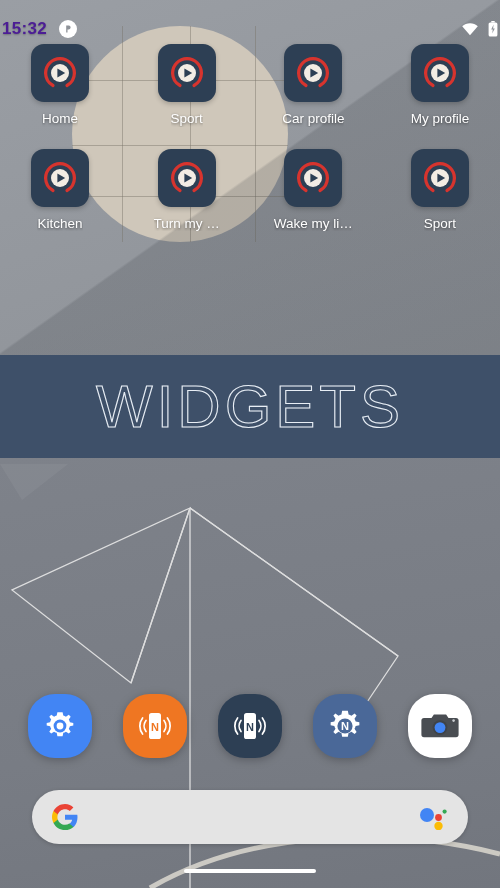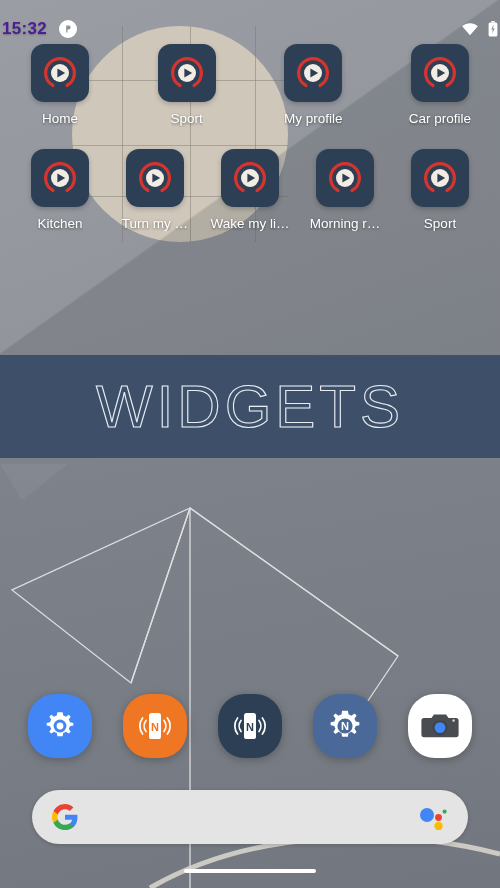--- a/index.html
+++ b/index.html
@@ -265,37 +265,37 @@
             <g fill="none" stroke="#d7342e" stroke-width="3.2" stroke-linecap="round">
               <path d="M18,3.6 A14.4,14.4 0 0 1 32.4,18"></path>
               <path d="M32.4,18 A14.4,14.4 0 0 1 25,30.5"></path>
               <path d="M11,30.5 A14.4,14.4 0 0 1 3.6,18"></path>
               <path d="M3.6,18 A14.4,14.4 0 0 1 18,3.6"></path>
             </g>
             <circle cx="18" cy="18" r="9" fill="#f3ece4"></circle>
             <path d="M15.4,13.4 L23.2,18 L15.4,22.6 Z" fill="#2d3f54"></path>
           </svg>
         </div>
+        <div class="applabel">Car profile</div>
+      </div>
+      <div class="appcell">
+        <div class="appicon">
+          <svg width="36" height="36" viewBox="0 0 36 36">
+            <g fill="none" stroke="#d7342e" stroke-width="3.2" stroke-linecap="round">
+              <path d="M18,3.6 A14.4,14.4 0 0 1 32.4,18"></path>
+              <path d="M32.4,18 A14.4,14.4 0 0 1 25,30.5"></path>
+              <path d="M11,30.5 A14.4,14.4 0 0 1 3.6,18"></path>
+              <path d="M3.6,18 A14.4,14.4 0 0 1 18,3.6"></path>
+            </g>
+            <circle cx="18" cy="18" r="9" fill="#f3ece4"></circle>
+            <path d="M15.4,13.4 L23.2,18 L15.4,22.6 Z" fill="#2d3f54"></path>
+          </svg>
+        </div>
         <div class="applabel">My profile</div>
       </div>
-      <div class="appcell">
-        <div class="appicon">
-          <svg width="36" height="36" viewBox="0 0 36 36">
-            <g fill="none" stroke="#d7342e" stroke-width="3.2" stroke-linecap="round">
-              <path d="M18,3.6 A14.4,14.4 0 0 1 32.4,18"></path>
-              <path d="M32.4,18 A14.4,14.4 0 0 1 25,30.5"></path>
-              <path d="M11,30.5 A14.4,14.4 0 0 1 3.6,18"></path>
-              <path d="M3.6,18 A14.4,14.4 0 0 1 18,3.6"></path>
-            </g>
-            <circle cx="18" cy="18" r="9" fill="#f3ece4"></circle>
-            <path d="M15.4,13.4 L23.2,18 L15.4,22.6 Z" fill="#2d3f54"></path>
-          </svg>
-        </div>
-        <div class="applabel">Car profile</div>
-      </div>
     </div>
 
     <div class="approw">
       <div class="appcell">
         <div class="appicon">
           <svg width="36" height="36" viewBox="0 0 36 36">
             <g fill="none" stroke="#d7342e" stroke-width="3.2" stroke-linecap="round">
               <path d="M18,3.6 A14.4,14.4 0 0 1 32.4,18"></path>
               <path d="M32.4,18 A14.4,14.4 0 0 1 25,30.5"></path>
               <path d="M11,30.5 A14.4,14.4 0 0 1 3.6,18"></path>
@@ -329,35 +329,20 @@
               <path d="M18,3.6 A14.4,14.4 0 0 1 32.4,18"></path>
               <path d="M32.4,18 A14.4,14.4 0 0 1 25,30.5"></path>
               <path d="M11,30.5 A14.4,14.4 0 0 1 3.6,18"></path>
               <path d="M3.6,18 A14.4,14.4 0 0 1 18,3.6"></path>
             </g>
             <circle cx="18" cy="18" r="9" fill="#f3ece4"></circle>
             <path d="M15.4,13.4 L23.2,18 L15.4,22.6 Z" fill="#2d3f54"></path>
           </svg>
         </div>
         <div class="applabel">Wake my li…</div>
-      </div>
-      <div class="appcell">
-        <div class="appicon">
-          <svg width="36" height="36" viewBox="0 0 36 36">
-            <g fill="none" stroke="#d7342e" stroke-width="3.2" stroke-linecap="round">
-              <path d="M18,3.6 A14.4,14.4 0 0 1 32.4,18"></path>
-              <path d="M32.4,18 A14.4,14.4 0 0 1 25,30.5"></path>
-              <path d="M11,30.5 A14.4,14.4 0 0 1 3.6,18"></path>
-              <path d="M3.6,18 A14.4,14.4 0 0 1 18,3.6"></path>
-            </g>
-            <circle cx="18" cy="18" r="9" fill="#f3ece4"></circle>
-            <path d="M15.4,13.4 L23.2,18 L15.4,22.6 Z" fill="#2d3f54"></path>
-          </svg>
-        </div>
-        <div class="applabel">Morning r…</div>
       </div>
       <div class="appcell">
         <div class="appicon">
           <svg width="36" height="36" viewBox="0 0 36 36">
             <g fill="none" stroke="#d7342e" stroke-width="3.2" stroke-linecap="round">
               <path d="M18,3.6 A14.4,14.4 0 0 1 32.4,18"></path>
               <path d="M32.4,18 A14.4,14.4 0 0 1 25,30.5"></path>
               <path d="M11,30.5 A14.4,14.4 0 0 1 3.6,18"></path>
               <path d="M3.6,18 A14.4,14.4 0 0 1 18,3.6"></path>
             </g>

